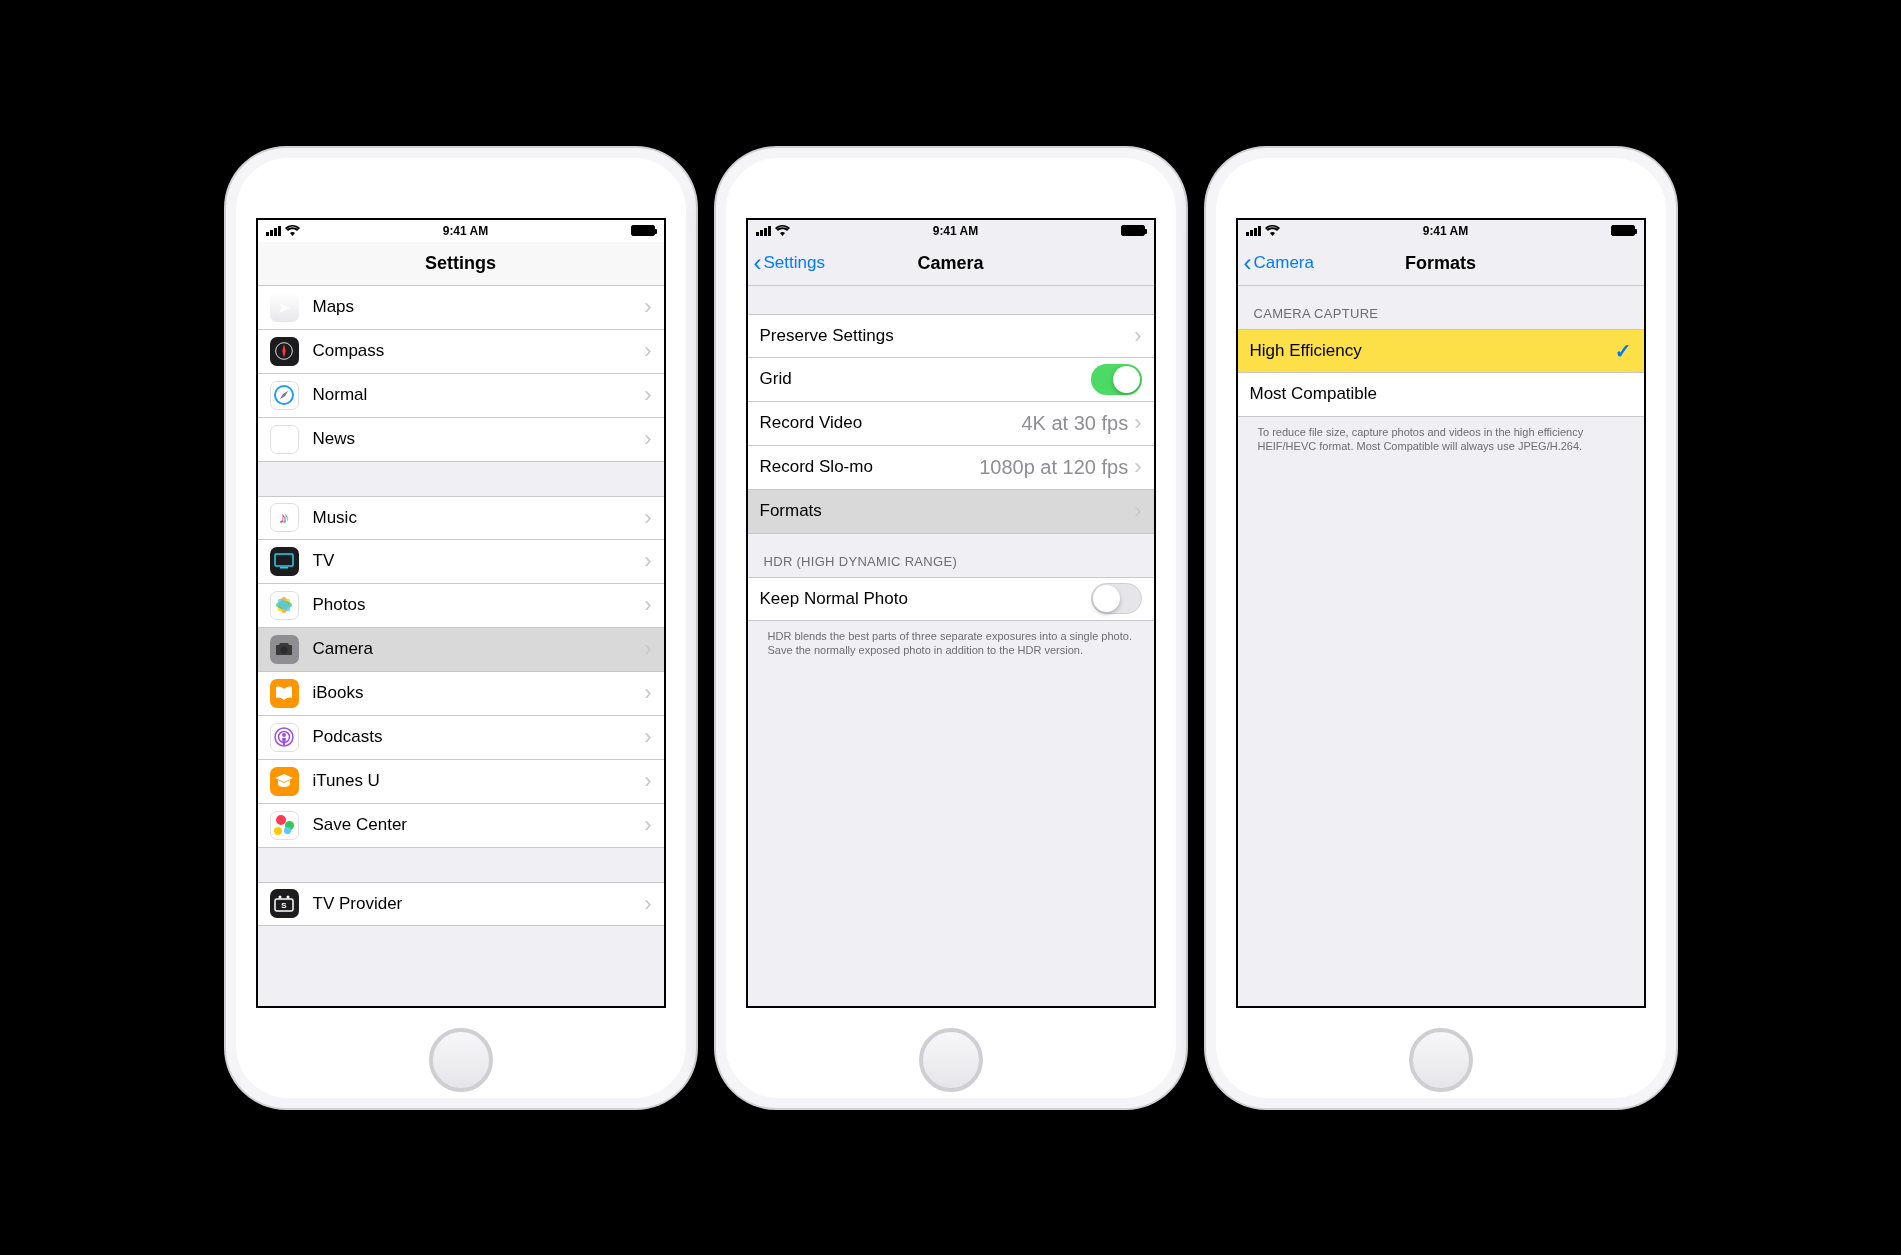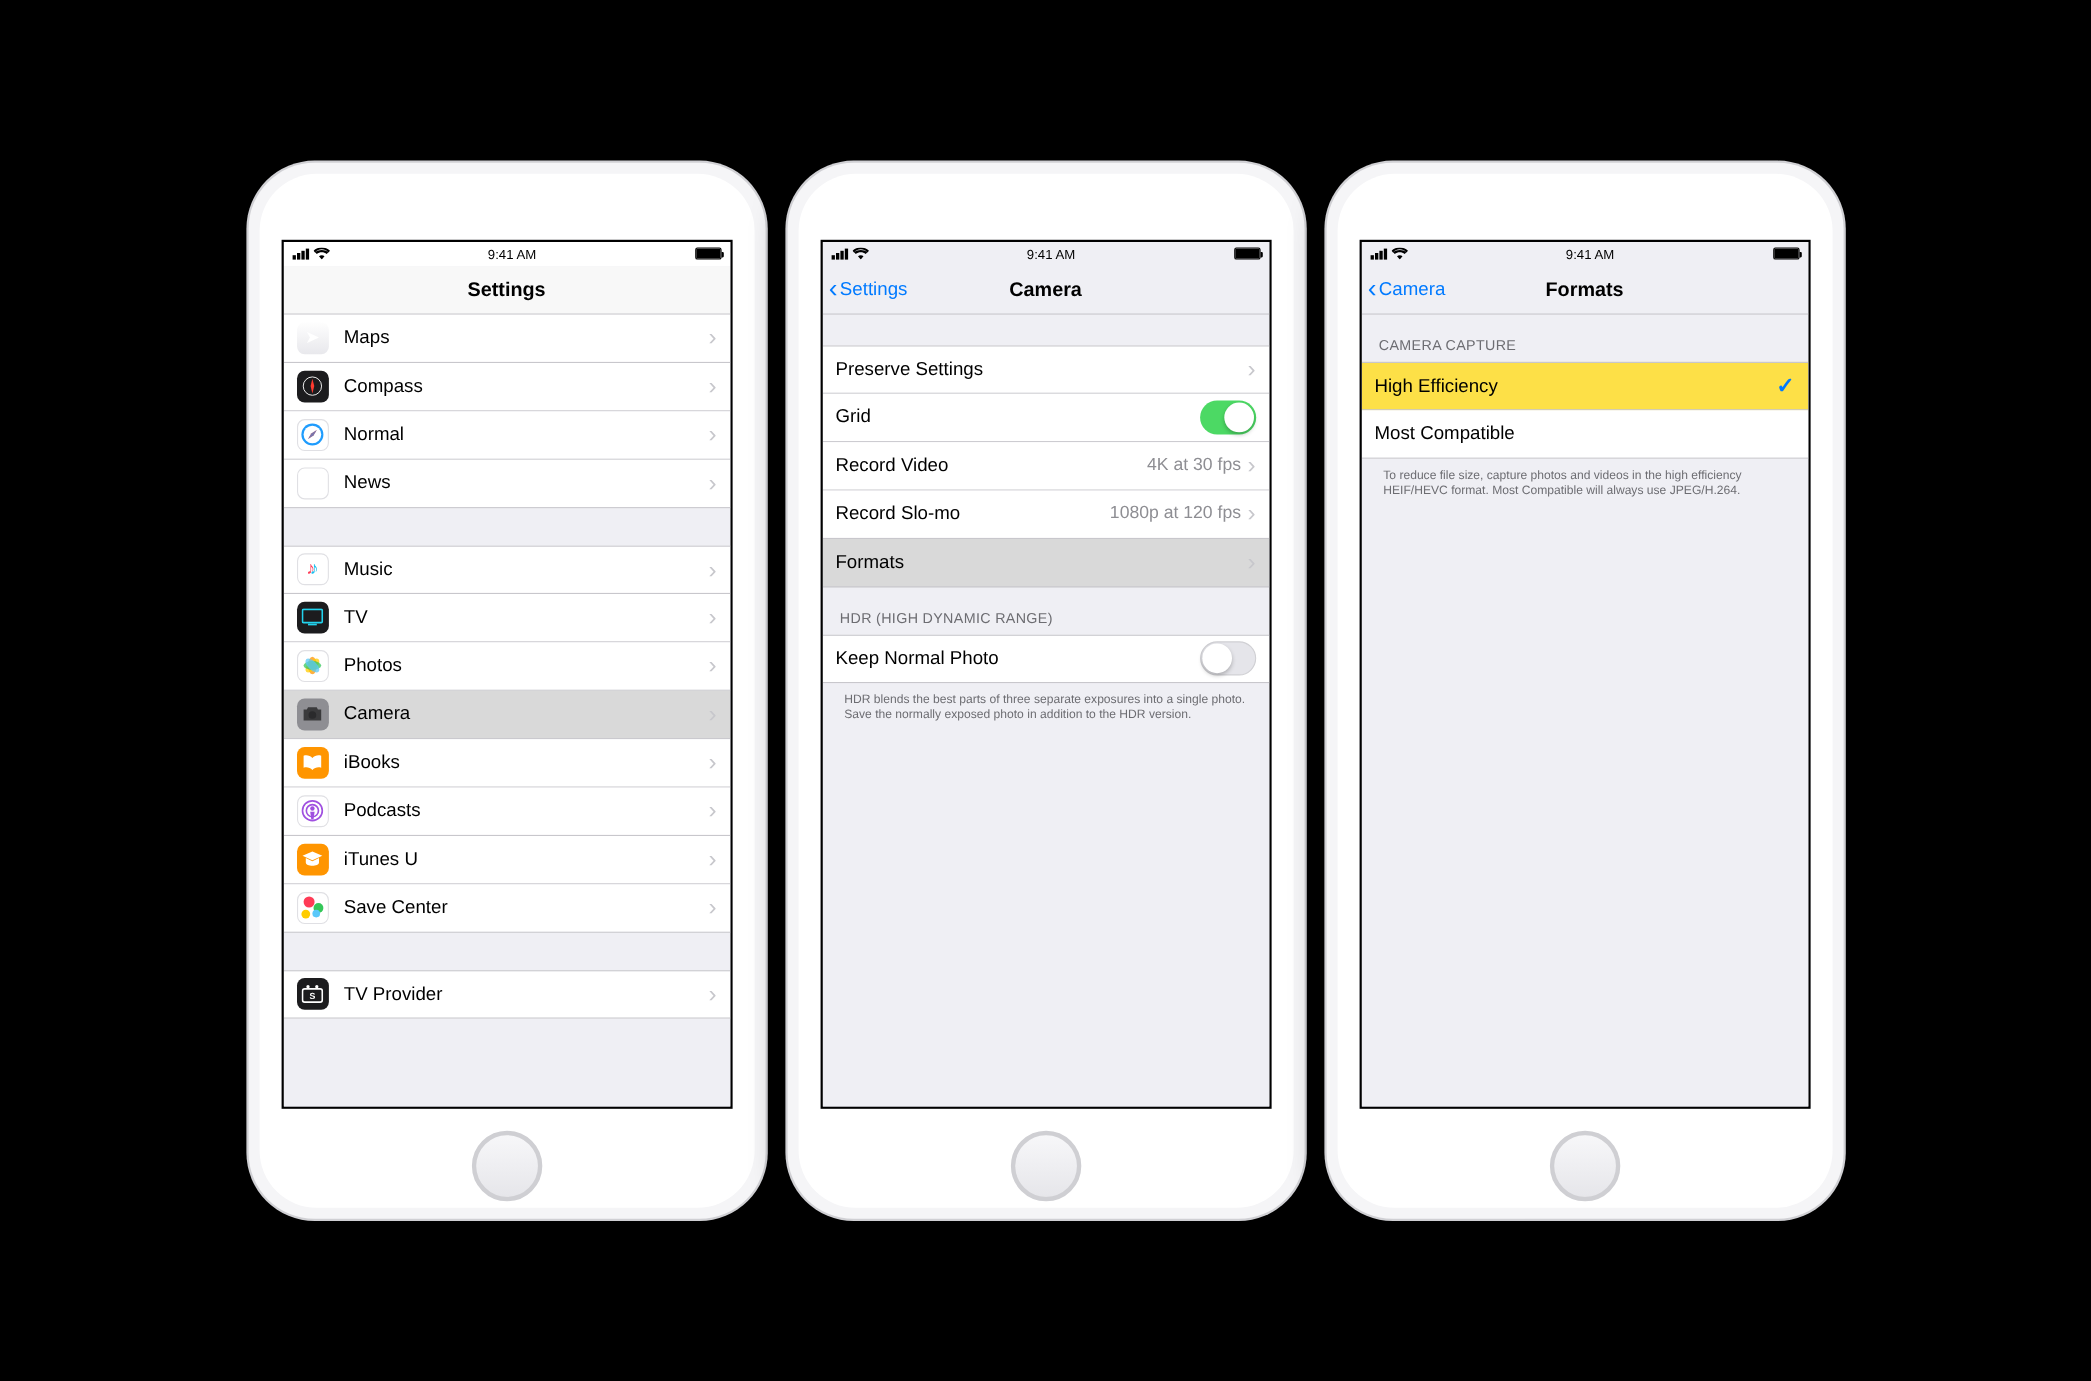--- a/index.html
+++ b/index.html
@@ -36,21 +36,21 @@
   .screen {
     width: 100%; height: 100%;
     border: 2px solid #000;
     background: #efeff4;
     display:flex; flex-direction:column;
     overflow:hidden;
     font-size: 17px;
   }
   .status-bar {
     height: 22px; background:#fff; display:flex; align-items:center; justify-content:space-between;
-    padding: 0 8px; font-size:12px; font-weight:400;
+    padding: 0 8px; font-size:12px; font-weight:700;
   }
   .status-bar.gray { background:#efeff4; }
   .status-left, .status-right { display:flex; align-items:center; gap:4px; }
   .signal { display:flex; align-items:flex-end; gap:1px; }
   .signal span { width:3px; background:#000; }
   .signal span:nth-child(1){height:4px;} .signal span:nth-child(2){height:6px;}
   .signal span:nth-child(3){height:8px;} .signal span:nth-child(4){height:10px;}
   .wifi-ic { font-size:12px; }
   .battery { width:24px; height:11px; border:1px solid #000; border-radius:2px; position:relative; }
   .battery::after{content:"";position:absolute;right:-3px;top:3px;width:2px;height:5px;background:#000;border-radius:0 1px 1px 0;}
@@ -72,21 +72,21 @@
     padding: 0 12px; position:relative; border-bottom:1px solid #c8c7cc;
   }
   .cell:first-child.top-border { border-top:1px solid #c8c7cc; }
   .cell.selected { background:#d9d9d9; }
   .cell.active-highlight { background:#fde047; }
   .cell .icon {
     width:29px; height:29px; border-radius:7px; margin-right:14px; flex-shrink:0;
     display:flex; align-items:center; justify-content:center; font-size:16px; color:#fff;
   }
   .cell .label { flex:1; color:#000; }
-  .cell .detail { color:#8e8e93; margin-right:6px; font-size:16px; }
+  .cell .detail { color:#8e8e93; margin-right:6px; font-size:20px; }
   .cell .chevron { color:#c7c7cc; font-size:22px; font-weight:300; }
   .cell .check { color:#007aff; font-size:20px; font-weight:600; }
   .toggle {
     width:51px; height:31px; border-radius:16px; position:relative; flex-shrink:0;
   }
   .toggle.on { background:#4cd964; }
   .toggle.off { background:#e5e5ea; border:1px solid #d0d0d4; }
   .toggle .knob {
     width:27px; height:27px; background:#fff; border-radius:50%;
     position:absolute; top:2px; box-shadow:0 2px 4px rgba(0,0,0,0.25);

